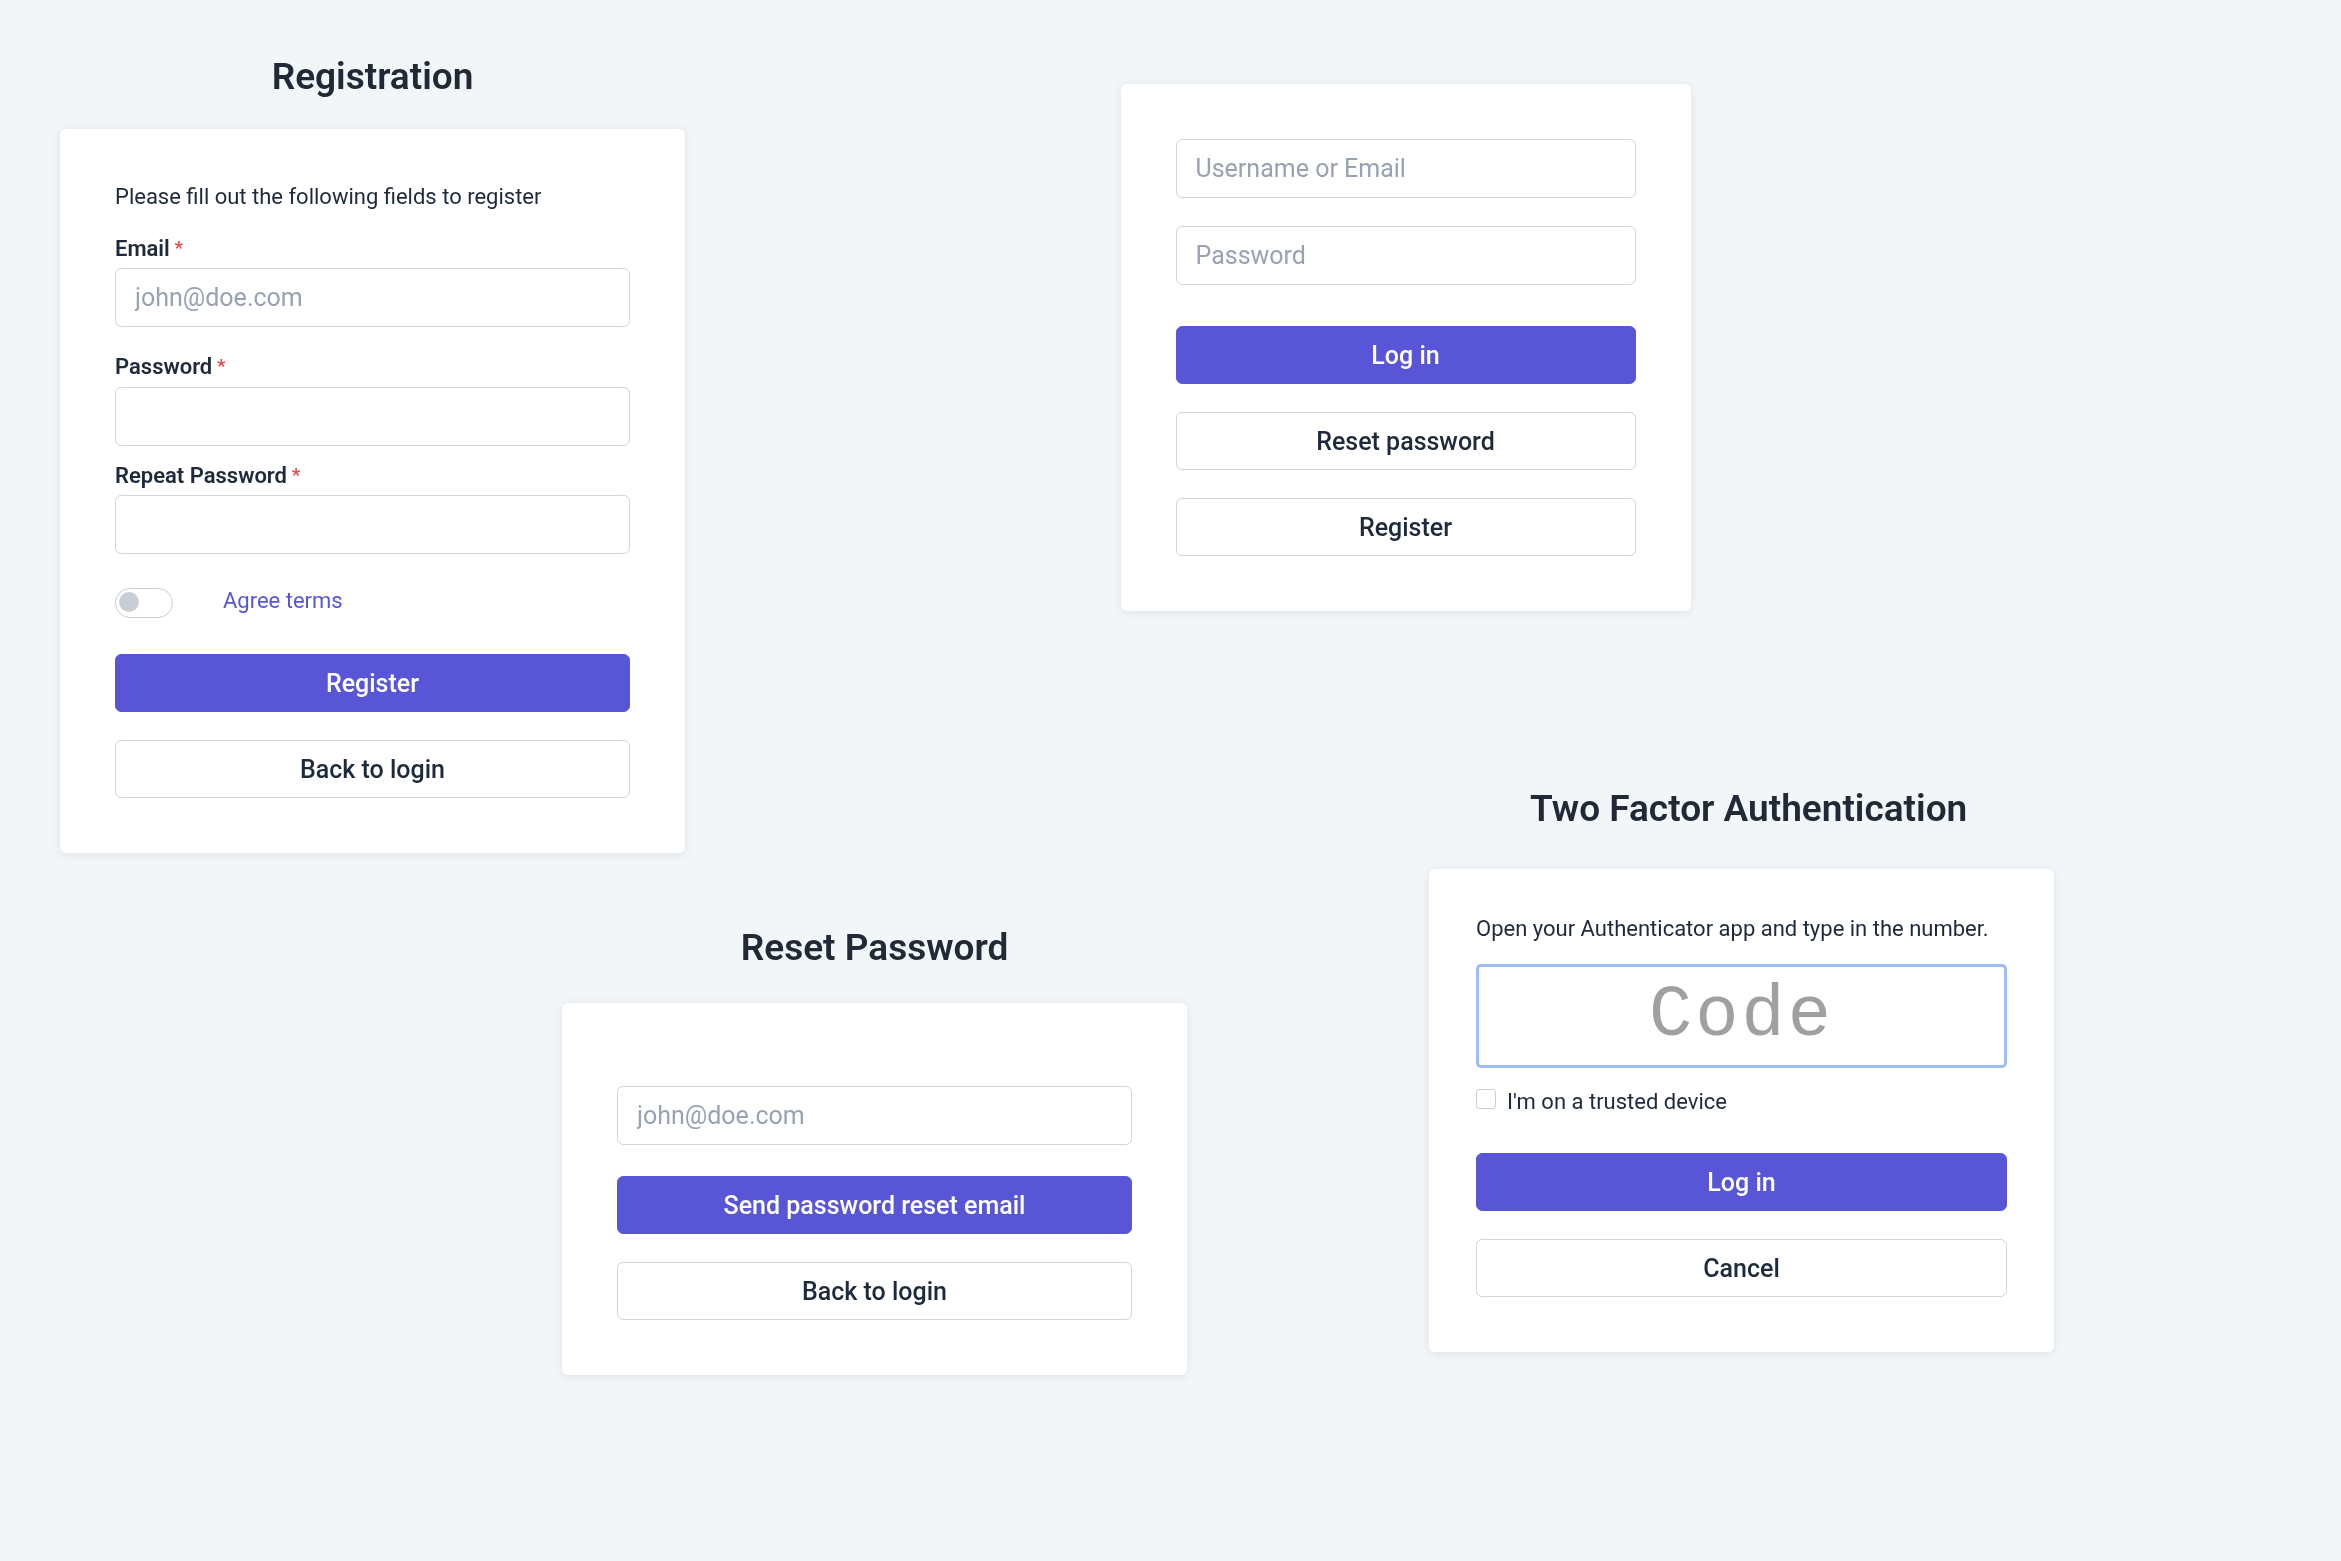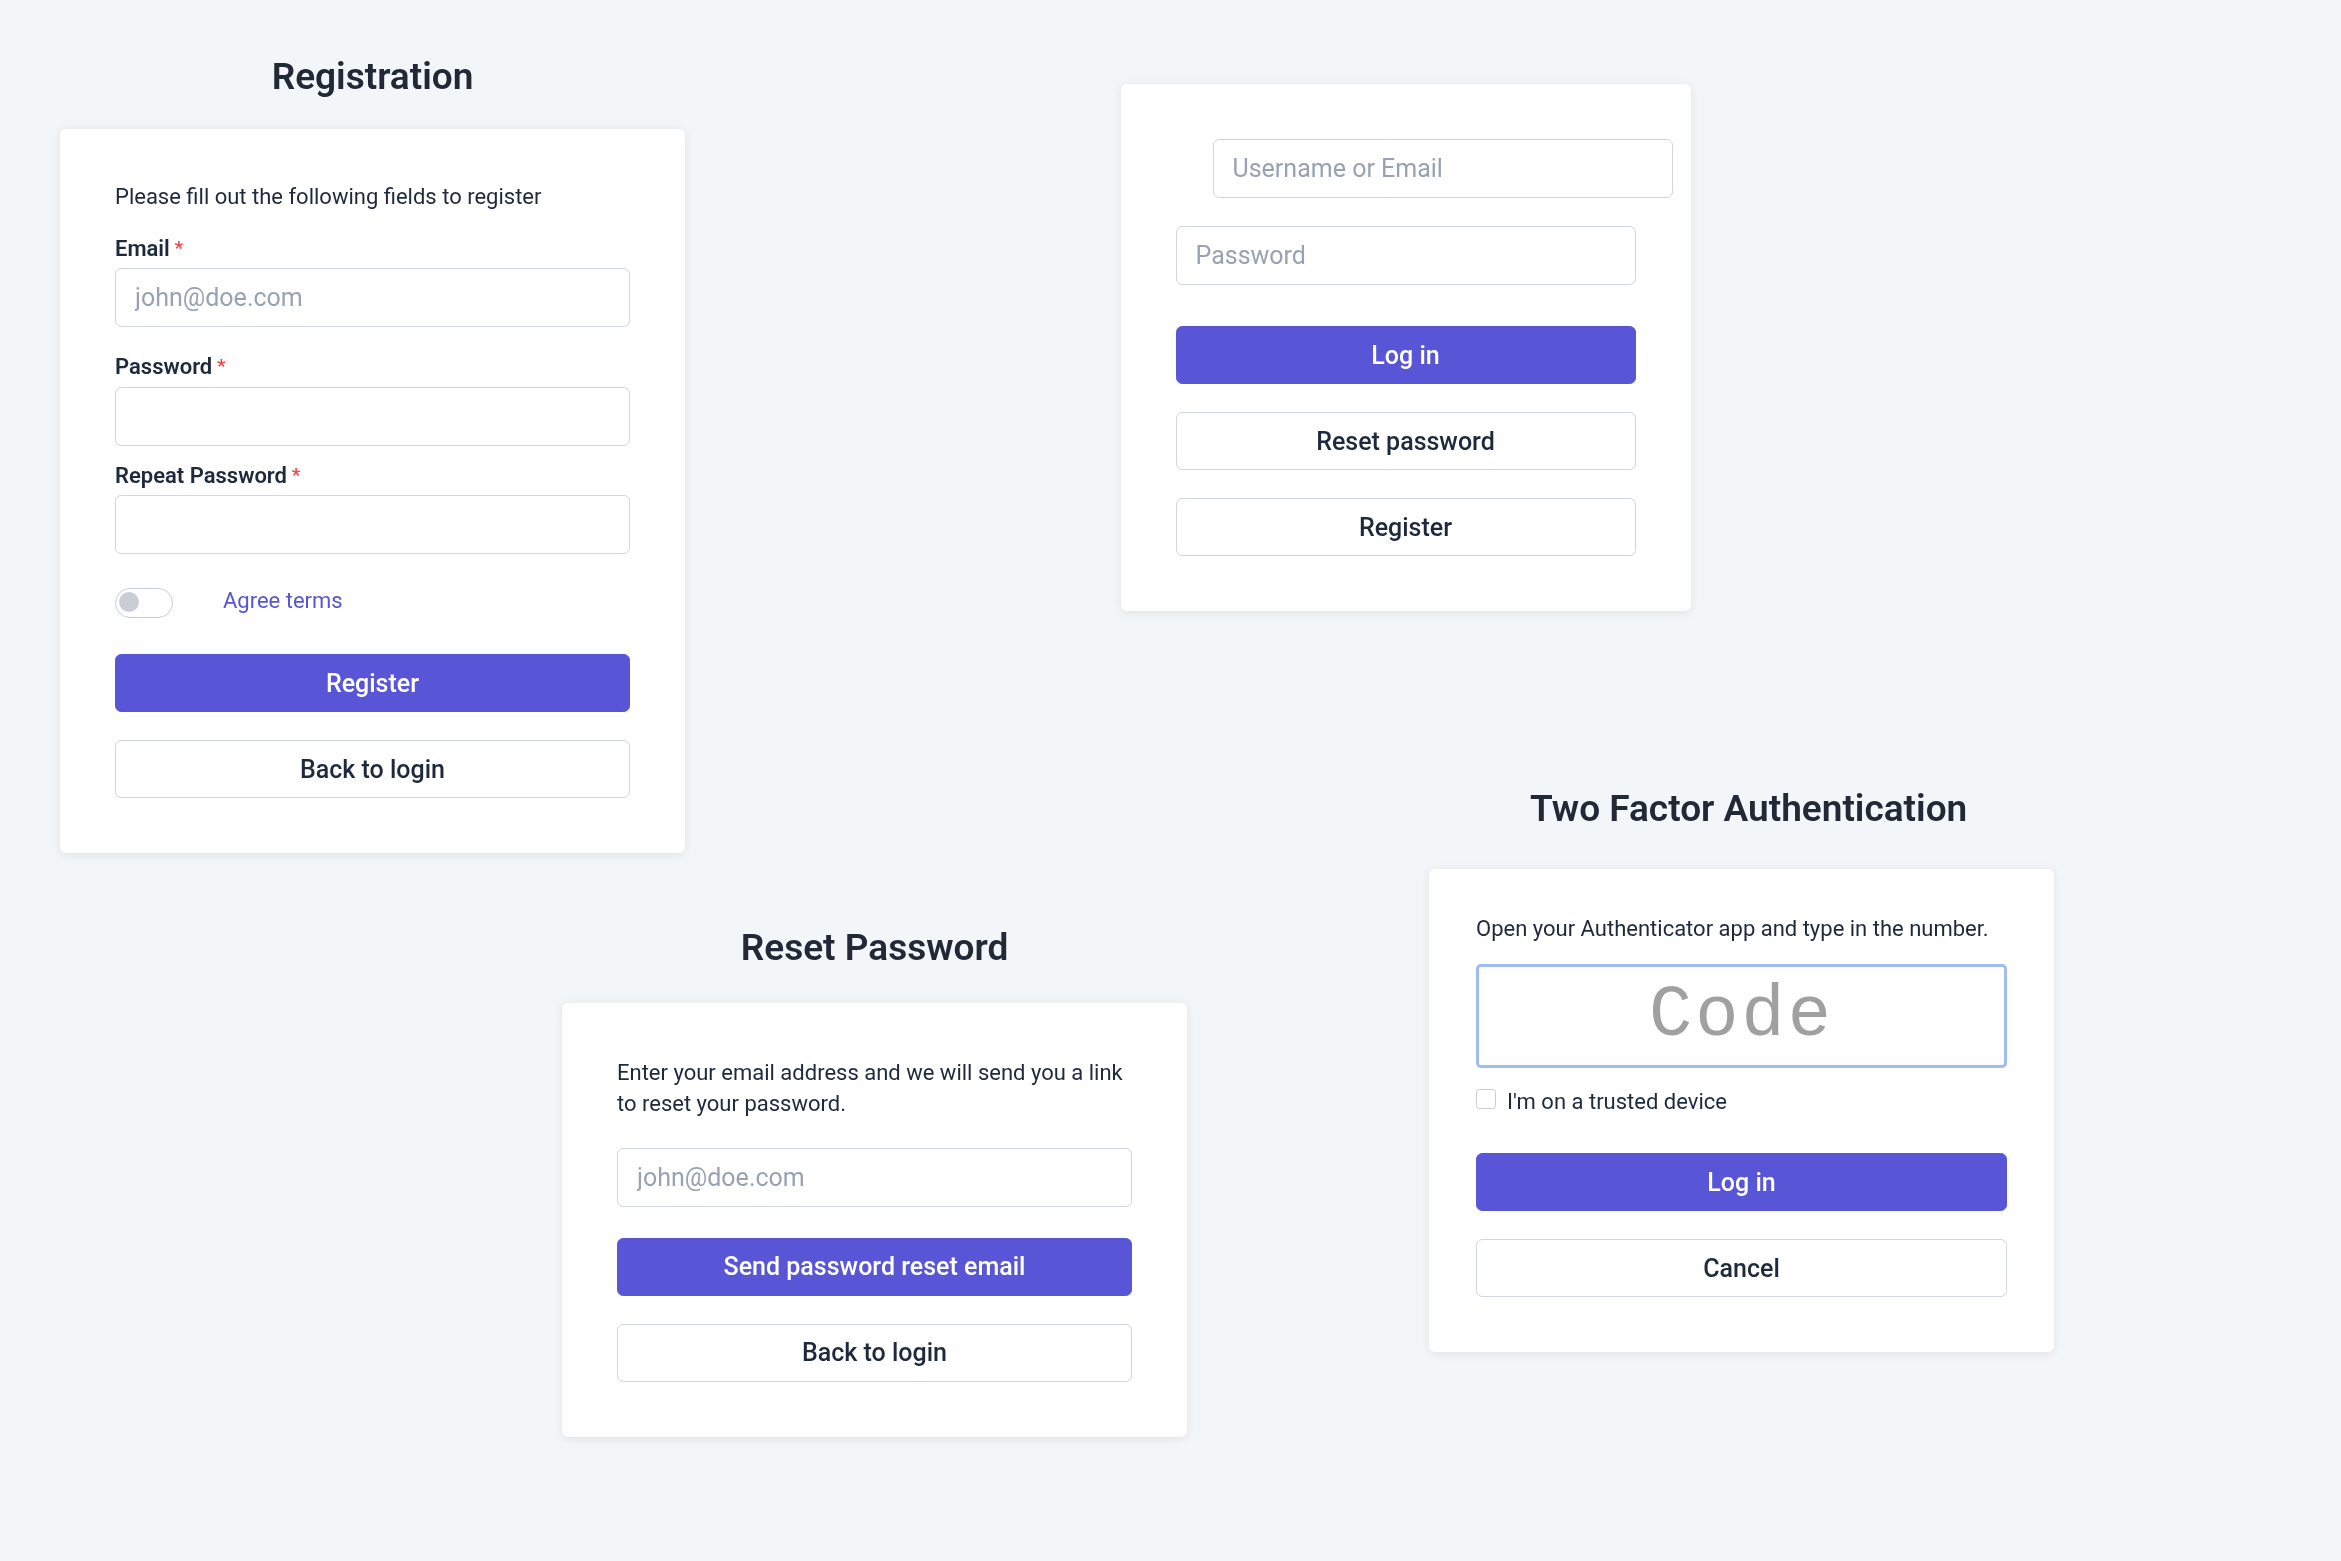--- a/index.html
+++ b/index.html
@@ -94,21 +94,21 @@
   #reg-card  { margin-top:31px; width:625px; }
   #reg-card .field { margin-top:26.5px; }
   #reg-toggle-row { display:flex; align-items:flex-start; margin-top:34px;gap:36px; }
   #reg-register { margin-top:36px; }
   #reg-back { margin-top:28px; }
   #reg-instr { margin-top:0; }
 
   
   #login-block { position:absolute; left:1093px; top:50px; width:625px; }
   #login-card  { margin-top:34px; width:570px; margin-left:auto; margin-right:auto; }
-  #login-user { margin-top:0;margin-left:37px; }
+  #login-user { margin-top:0; }
   #login-pass { margin-top:28px; }
   #login-log  { margin-top:41px; }
   #login-reset{ margin-top:28px; }
   #login-reg  { margin-top:28px; }
 
   
   #reset-block { position:absolute; left:562px; top:926px; width:625px; }
   #reset-card  { margin-top:34px; width:625px; }
   #reset-email-inp { margin-top:28px; }
   #reset-send  { margin-top:31px; }
@@ -181,21 +181,20 @@
     <input id="login-pass" class="input" type="password" placeholder="Password" style="">
     <button id="login-log" class="btn btn-primary">Log in</button>
     <button id="login-reset" class="btn btn-outline">Reset password</button>
     <button id="login-reg" class="btn btn-outline">Register</button>
   </div>
 </div>
 
 <div id="reset-block">
   <h1 class="section-title">Reset Password</h1>
   <div id="reset-card" class="card">
-    <p class="instruction" style="line-height:1.4;">Enter your email address and we will send you a link to reset your password.</p>
     <input id="reset-email-inp" class="input" type="text" placeholder="john@doe.com" style="">
     <button id="reset-send" class="btn btn-primary">Send password reset email</button>
     <button id="reset-back" class="btn btn-outline">Back to login</button>
   </div>
 </div>
 
 <div id="tfa-block">
   <h1 id="tfa-title" class="section-title">Two Factor Authentication</h1>
   <div id="tfa-card" class="card">
     <p id="tfa-instr">Open your Authenticator app and type in the number.</p>

